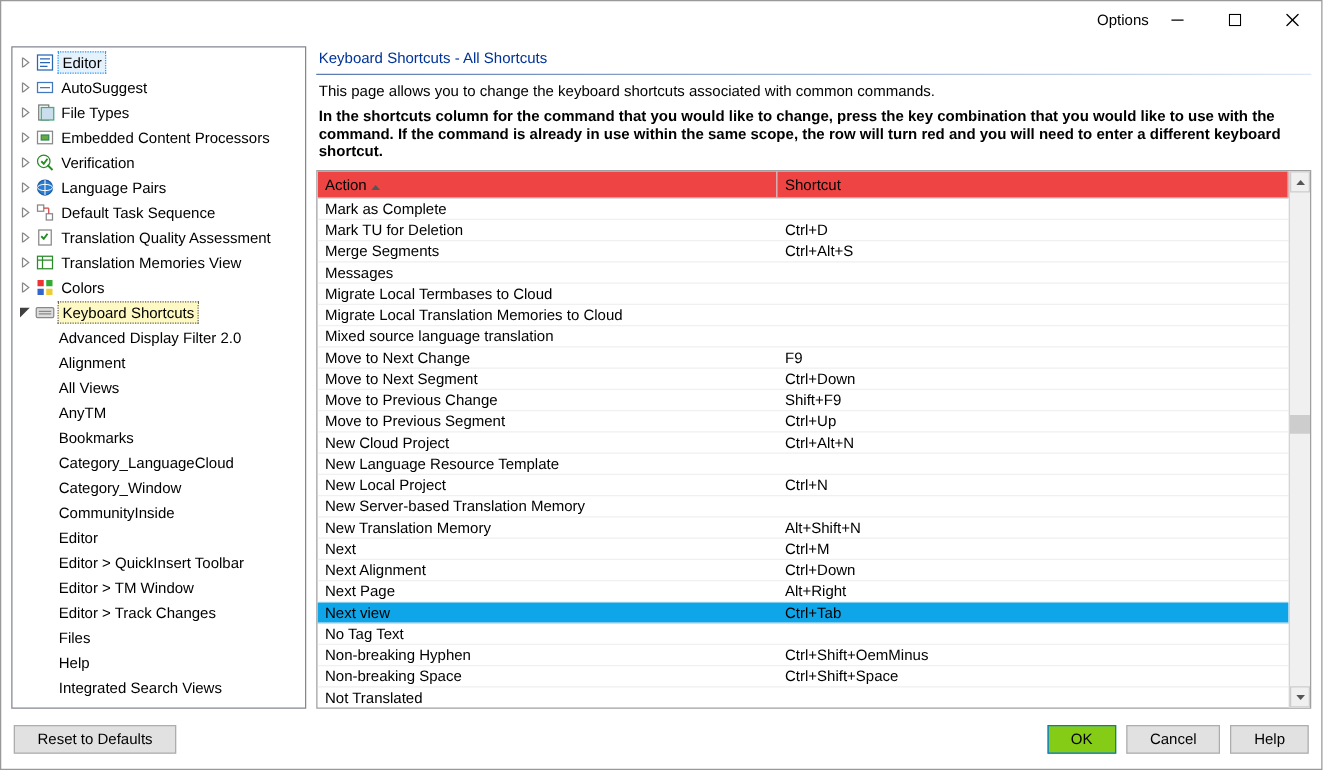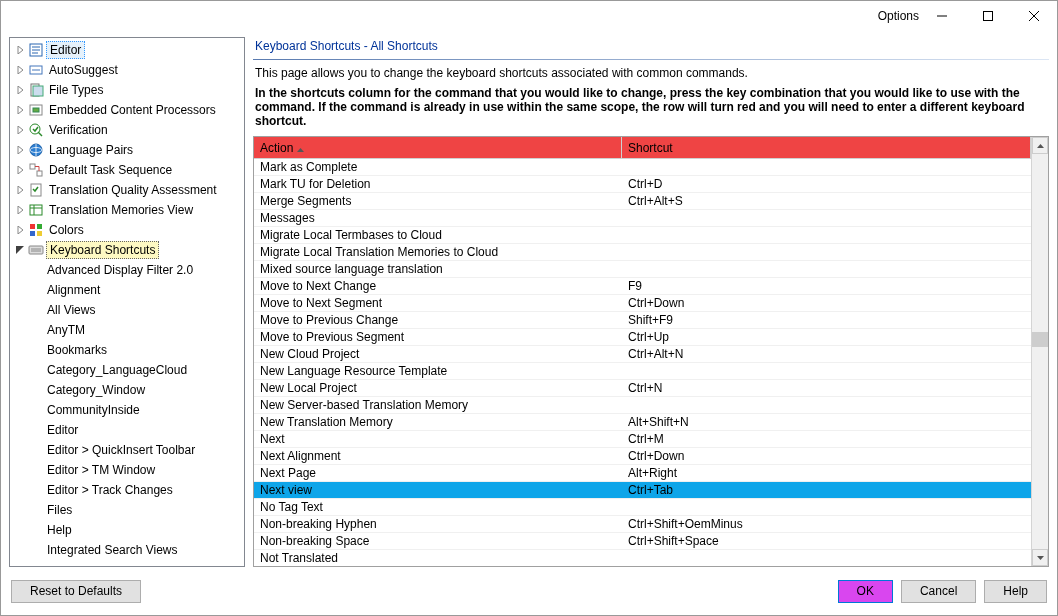--- a/index.html
+++ b/index.html
@@ -38,21 +38,21 @@
   .gr.hl { background:#0ea5e9; }
   .gc { padding:0 6px; white-space:nowrap; overflow:hidden; text-overflow:ellipsis; }
   .gc.action { width:368px; }
   .gc.shortcut { flex:1; }
   .vscroll { width:17px; background:#f0f0f0; border-left:1px solid #d4d4d4; display:flex; flex-direction:column; }
   .vsbtn { height:17px; background:#f0f0f0; border:1px solid #cdcdcd; display:flex; align-items:center; justify-content:center; }
   .vstrack { flex:1; position:relative; }
   .vsthumb { position:absolute; left:0; right:0; background:#cdcdcd; }
   .footer { height:48px; display:flex; align-items:center; justify-content:space-between; padding:0 10px; }
   .btn { height:23px; padding:0 18px; background:#e1e1e1; border:1px solid #adadad; font-family:inherit; font-size:12px; cursor:pointer; }
-  .btn.default { border:1px solid #0078d7; background:#d946ef; }
+  .btn.default { border:1px solid #0078d7; background:#84cc16; }
   .rbtns { display:flex; gap:8px; }
 </style>
 </head>
 <body>
 
 <div class="window">
   <div class="titlebar">
     <span class="titlebar-title">Options</span>
     <div class="winbtns">
       <div class="winbtn">

